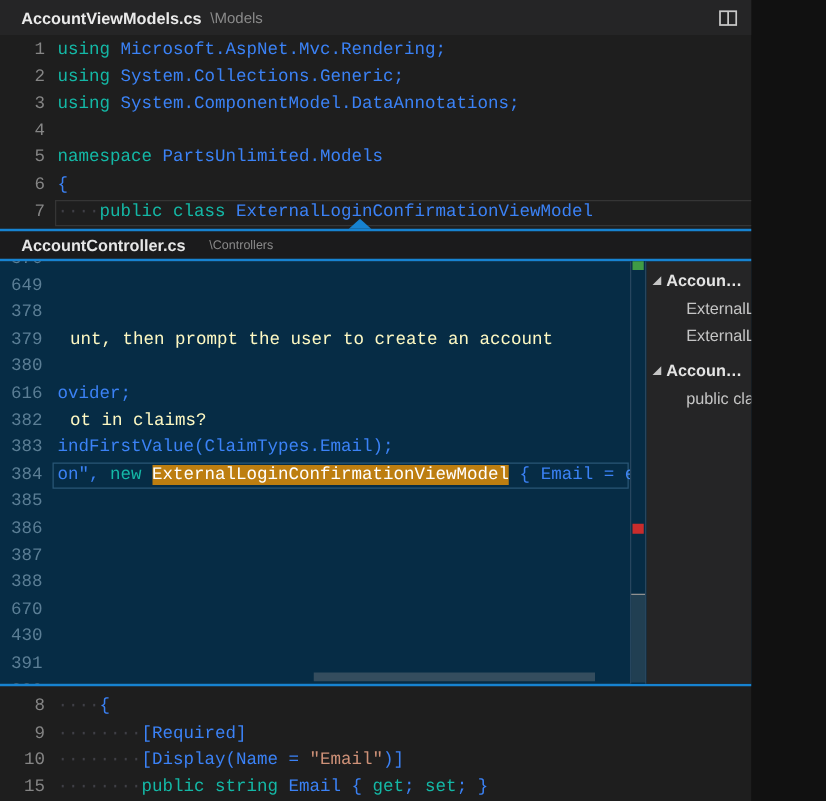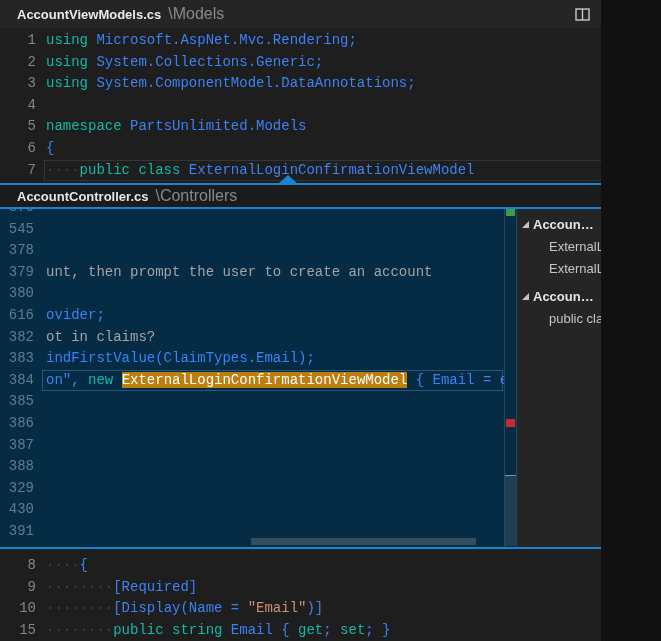--- a/index.html
+++ b/index.html
@@ -10,32 +10,32 @@
     font-family:"Liberation Mono","DejaVu Sans Mono",monospace;
     font-size:14px; color:#d4d4d4;
   }
   
   .titlebar {
     position:absolute; left:0; top:0; width:661px; height:28px;
     background:#252526; display:flex; align-items:center;
     font-family:"Liberation Sans","DejaVu Sans",sans-serif;
   }
   .titlebar .fname { margin-left:17px; font-size:13px; font-weight:bold; color:#eaeaea; }
-  .titlebar .fpath { margin-left:7px; font-size:16px; color:#8a8a8a; }
+  .titlebar .fpath { margin-left:7px; font-size:12px; color:#8a8a8a; }
   .tb-icons { position:absolute; right:10px; top:0; height:28px; display:flex; align-items:center; gap:13px; }
   .tb-icon { width:17px; height:17px; display:flex; align-items:center; justify-content:center; cursor:pointer; }
   .xglyph { font-size:12px; color:#cdcdcd; font-weight:bold; font-family:"DejaVu Sans",sans-serif; }
   
   .crow { position:relative; height:21.6px; line-height:21.6px; display:flex; white-space:pre; }
   .ln { flex:none; display:inline-block; width:36px; text-align:right; color:#858585; }
   .codetxt { flex:1; padding-left:10px; white-space:pre; overflow:hidden; }
   .sg-kw  { color:#14b8a6; }
   .sg-txt { color:#3b82f6; }
   .sg-str { color:#ce9178; }
-  .sg-com { color:#a3a3a3; }
+  .sg-com { color:#fef9c3;margin-left:10px; }
   .sg-ws  { color:#3f3f46; }
   .sg-match { background:#bd7e10; color:#ffffff; }
   .main-code { position:absolute; left:0; top:28px; width:661px; height:155px; padding-top:2px; overflow:hidden; }
   .main-code .crow.cur::after {
     content:""; position:absolute; left:44px; right:14px; top:0; bottom:0;
     border:1px solid #353535; pointer-events:none;
   }
   
   .peek { position:absolute; left:0; top:183px; width:647px; }
   .peek-arrow {
@@ -43,21 +43,21 @@
     border-left:10px solid transparent; border-right:10px solid transparent;
     border-bottom:9px solid #1783d1;
   }
   .peek-header {
     height:26px; background:#1b1b1c;
     border-top:2px solid #1783d1; border-bottom:2px solid #1783d1;
     display:flex; align-items:center; position:relative;
     font-family:"Liberation Sans","DejaVu Sans",sans-serif;
   }
   .peek-header .fname { margin-left:17px; font-size:13px; font-weight:bold; color:#e6e6e6; }
-  .peek-header .fpath { margin-left:7px; font-size:16px; color:#8a8a8a; }
+  .peek-header .fpath { margin-left:19px; font-size:10px; color:#8a8a8a; }
   .peek-close { position:absolute; right:8px; top:0; height:22px; width:18px; display:flex; align-items:center; justify-content:center; cursor:pointer; }
   .peek-body { height:338px; display:flex; background:#062c45; }
   .peek-editor { position:relative; width:504px; overflow:hidden; }
   .peek-editor .rows { margin-top:-12px; }
   .peek-editor .ln { width:34px; color:#5b7e95; }
   .peek-editor .codetxt { padding-left:12px; }
   .peek-editor .crow.cur::after {
     content:""; position:absolute; left:42px; right:1px; top:0; bottom:0;
     border:1px solid rgba(110,165,210,0.35); pointer-events:none;
   }
@@ -148,33 +148,33 @@
       <span class="fname">AccountController.cs</span>
       <span class="fpath">\Controllers</span>
       <span class="peek-close">
           <span class="xglyph">✕</span>
         </span>
     </div>
     <div class="peek-body">
       <div class="peek-editor">
         <div class="rows" id="peek-rows">
             <div class="crow"><span class="ln">376</span><span class="codetxt"></span></div>
-            <div class="crow"><span class="ln">545</span><span class="codetxt"></span></div>
+            <div class="crow"><span class="ln">649</span><span class="codetxt"></span></div>
             <div class="crow"><span class="ln">378</span><span class="codetxt"></span></div>
             <div class="crow"><span class="ln">379</span><span class="codetxt"><span class="sg-com">unt, then prompt the user to create an account</span></span></div>
             <div class="crow"><span class="ln">380</span><span class="codetxt"></span></div>
             <div class="crow"><span class="ln">616</span><span class="codetxt"><span class="sg-txt">ovider;</span></span></div>
             <div class="crow"><span class="ln">382</span><span class="codetxt"><span class="sg-com">ot in claims?</span></span></div>
             <div class="crow"><span class="ln">383</span><span class="codetxt"><span class="sg-txt">indFirstValue(ClaimTypes.Email);</span></span></div>
             <div class="crow cur"><span class="ln">384</span><span class="codetxt"><span class="sg-txt">on", </span><span class="sg-kw">new</span><span class="sg-txt"> </span><span class="sg-match">ExternalLoginConfirmationViewModel</span><span class="sg-txt"> { Email = emai</span></span></div>
             <div class="crow"><span class="ln">385</span><span class="codetxt"></span></div>
             <div class="crow"><span class="ln">386</span><span class="codetxt"></span></div>
             <div class="crow"><span class="ln">387</span><span class="codetxt"></span></div>
             <div class="crow"><span class="ln">388</span><span class="codetxt"></span></div>
-            <div class="crow"><span class="ln">329</span><span class="codetxt"></span></div>
+            <div class="crow"><span class="ln">670</span><span class="codetxt"></span></div>
             <div class="crow"><span class="ln">430</span><span class="codetxt"></span></div>
             <div class="crow"><span class="ln">391</span><span class="codetxt"></span></div>
             <div class="crow"><span class="ln">392</span><span class="codetxt"></span></div>
           </div>
         <div class="peek-hscroll"></div>
       </div>
       <div class="peek-ruler">
         <div class="mk mk-green"></div>
         <div class="mk mk-red"></div>
         <div class="peek-vslider"></div>

